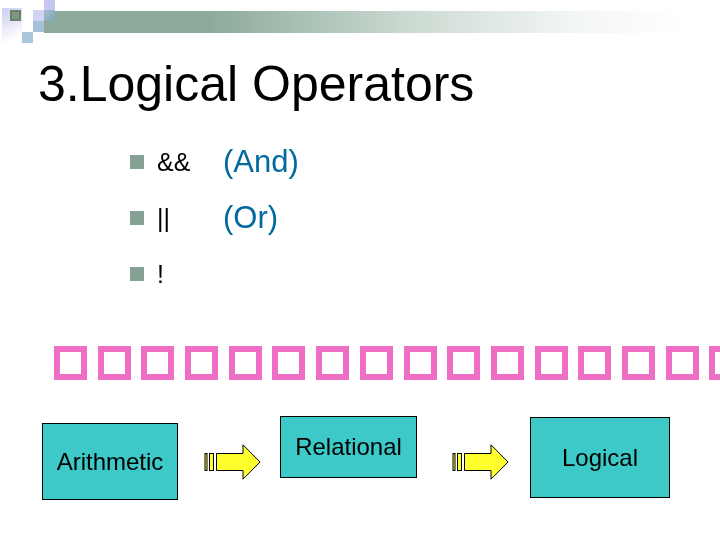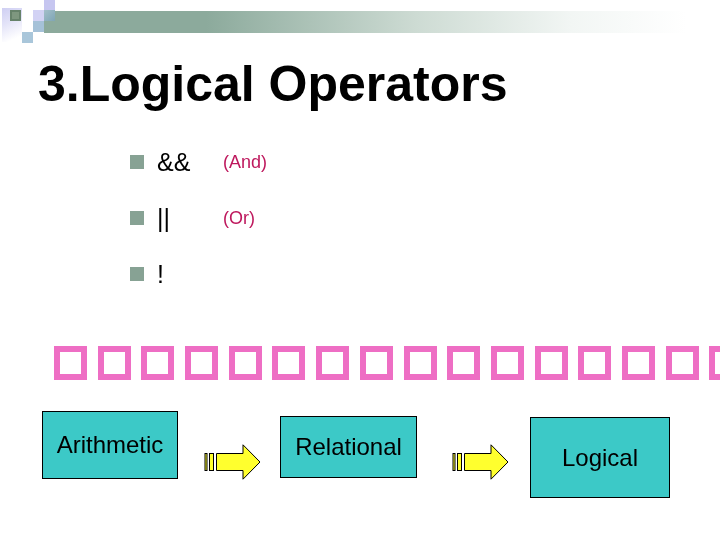--- a/index.html
+++ b/index.html
@@ -21,46 +21,46 @@
                  border:2px solid #66826a;box-sizing:border-box;}
   .sq-pale-lav  {left:33px;top:10px;width:11px;height:11px;background:#d2d2f4;}
   .sq-teal      {left:44px;top:10px;width:11px;height:11px;
                  background:linear-gradient(135deg,#a3bfca 0%,#7fa5b5 100%);}
   .sq-blue-a    {left:33px;top:21px;width:11px;height:11px;background:#a5c1d8;}
   .sq-blue-b    {left:22px;top:32px;width:11px;height:11px;background:#a9c6da;}
 
   
   .title{
     position:absolute;left:38px;top:56px;
-    font-size:50px;line-height:1.15;color:#000;letter-spacing:0px;white-space:nowrap;font-weight:bold;
+    font-size:50px;line-height:1.15;color:#000;letter-spacing:0px;white-space:nowrap;
   }
 
   
   .bullets{position:absolute;left:130px;top:134px;}
   .bullet-row{display:flex;align-items:center;height:56px;}
   .bullet-sq{width:14px;height:14px;background:#87a294;margin-right:13px;flex:none;}
   .bullet-op{width:66px;font-size:25px;color:#000;flex:none;}
-  .bullet-desc{font-size:18px;color:#be185d;white-space:nowrap;}
+  .bullet-desc{font-size:31px;color:#0369a1;white-space:nowrap;}
 
   
   .glyph-row{
     position:absolute;left:54px;top:346px;display:flex;gap:10.7px;width:700px;
   }
   .glyph-box{
     width:33px;height:34px;box-sizing:border-box;flex:none;
     border:6px solid #ee6ec4;background:#ffffff;
   }
 
   
   .flow-box{
     position:absolute;background:#3cc9c7;border:1px solid #000;box-sizing:border-box;
     display:flex;align-items:center;justify-content:center;
     font-size:24px;color:#000;
   }
-  .box-arith {left:42px; top:411px;width:136px;height:68px;}
+  .box-arith {left:42px; top:423px;width:136px;height:77px;}
   .box-rel   {left:280px;top:416px;width:137px;height:62px;}
   .box-log   {left:530px;top:417px;width:140px;height:81px;text-align:right;}
   .flow-arrow{position:absolute;width:57px;height:36px;}
   .arrow-1{left:204px;top:444px;}
   .arrow-2{left:452px;top:444px;}
 </style>
 </head>
 <body>
 
 <div class="deco top-bar"></div>

